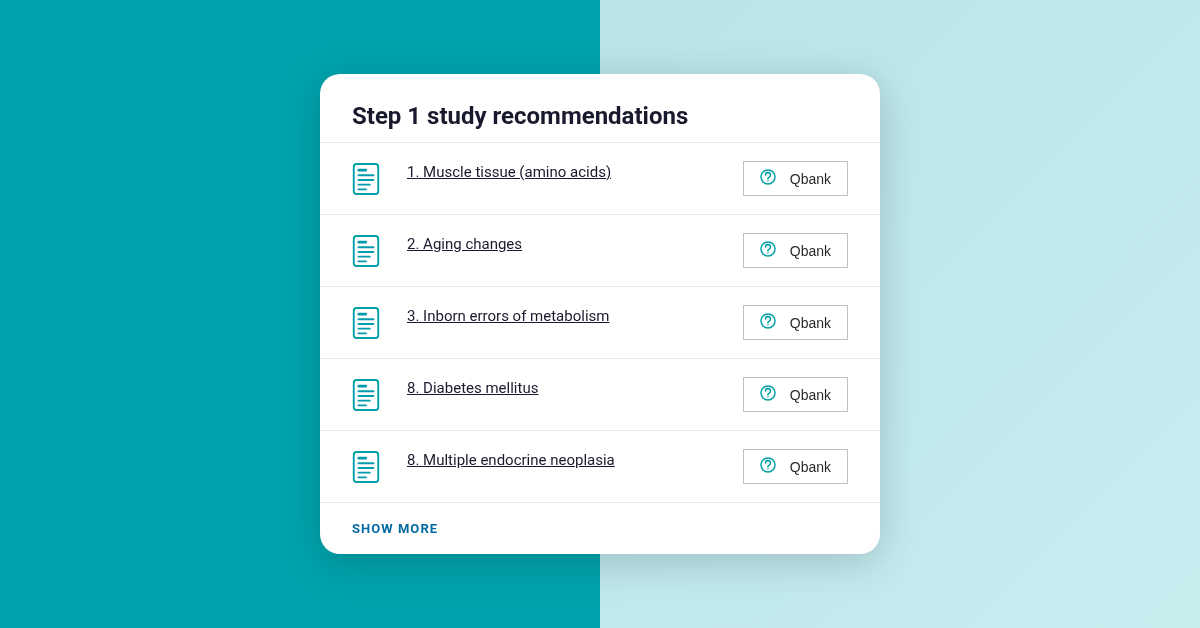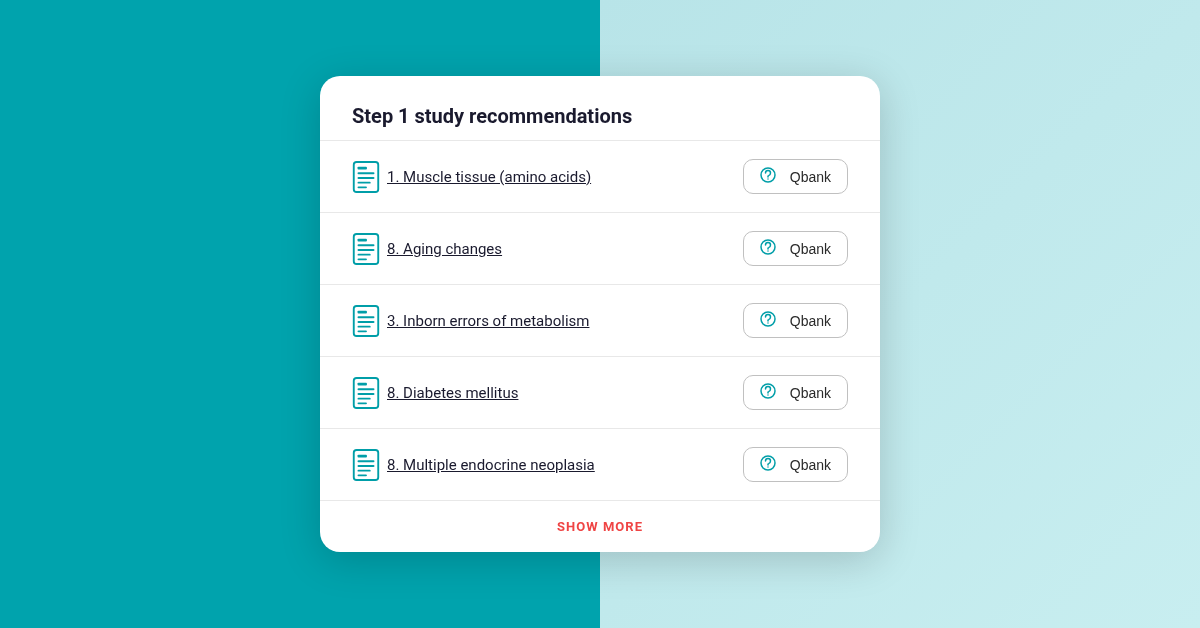--- a/index.html
+++ b/index.html
@@ -41,43 +41,42 @@
       position: relative;
       z-index: 1;
       background: #ffffff;
       border-radius: 20px;
       padding: 28px 32px 0 32px;
       width: 560px;
       box-shadow: 0 8px 40px rgba(0,0,0,0.18);
     }
 
     .card-title {
-      font-size: 20px;
+      font-size: 24px;
       font-weight: 700;
       color: #1a1a2e;
       margin-bottom: 12px;
     }
 
     .divider {
       height: 1px;
       background: #e8e8e8;
       margin: 0 -32px;
     }
 
     .list-item {
       display: flex;
       align-items: center;
       justify-content: space-between;
       padding: 18px 0;
     }
 
     .item-left {
       display: flex;
-      align-items: center;
-      gap: 7px;
+      gap: 27px;
     }
 
     .doc-icon {
       width: 28px;
       height: 32px;
       flex-shrink: 0;
     }
 
     .item-link {
       font-size: 15px;
@@ -85,42 +84,42 @@
       text-decoration: underline;
       text-decoration-color: #1a1a2e;
       cursor: pointer;
     }
 
     .qbank-btn {
       display: flex;
       align-items: center;
       gap: 14px;
       border: 1.5px solid #c0c0c0;
-      border-radius: 10px;
+      border-radius: 0;
       padding: 7px 16px;
       background: #fff;
       font-size: 14px;
       font-weight: 500;
       color: #2a2a2a;
       cursor: pointer;
       white-space: nowrap;
     }
 
     .qbank-icon {
       color: #009ea8;
       font-size: 15px;
     }
 
     .show-more {
-      text-align: center;
+      text-align: left;
       padding: 18px 0;
       font-size: 13px;
       font-weight: 700;
       letter-spacing: 0.08em;
-      color: #ef4444;
+      color: #0369a1;
       cursor: pointer;
     }
   </style>
 </head>
 <body>
 
 <div class="background">
   <div class="bg-left"></div>
   <div class="bg-right"></div>
 </div>
@@ -157,21 +156,21 @@
       <div class="list-item">
       <div class="item-left">
         <svg class="doc-icon" viewBox="0 0 28 34" fill="none" xmlns="http://www.w3.org/2000/svg">
           <rect x="1" y="1" width="26" height="32" rx="3" fill="white" stroke="#009ea8" stroke-width="2"></rect>
           <rect x="5" y="6" width="10" height="3" rx="1" fill="#009ea8"></rect>
           <rect x="5" y="12" width="18" height="2" rx="1" fill="#009ea8"></rect>
           <rect x="5" y="17" width="18" height="2" rx="1" fill="#009ea8"></rect>
           <rect x="5" y="22" width="14" height="2" rx="1" fill="#009ea8"></rect>
           <rect x="5" y="27" width="10" height="2" rx="1" fill="#009ea8"></rect>
         </svg>
-        <span class="item-link">8. Aging changes</span>
+        <span class="item-link">2. Aging changes</span>
       </div>
       <button class="qbank-btn">
         <span class="qbank-icon">
           <svg width="16" height="16" viewBox="0 0 16 16" fill="none" xmlns="http://www.w3.org/2000/svg">
             <circle cx="8" cy="8" r="7" stroke="#009ea8" stroke-width="1.5" fill="none"></circle>
             <path d="M5.5 6C5.5 4.619 6.619 3.5 8 3.5C9.381 3.5 10.5 4.619 10.5 6C10.5 7.2 9.7 8.2 8.6 8.6C8.3 8.7 8 8.95 8 9.3V10" stroke="#009ea8" stroke-width="1.5" stroke-linecap="round"></path>
             <circle cx="8" cy="12" r="0.75" fill="#009ea8"></circle>
           </svg>
         </span>
         <span>Qbank</span>

